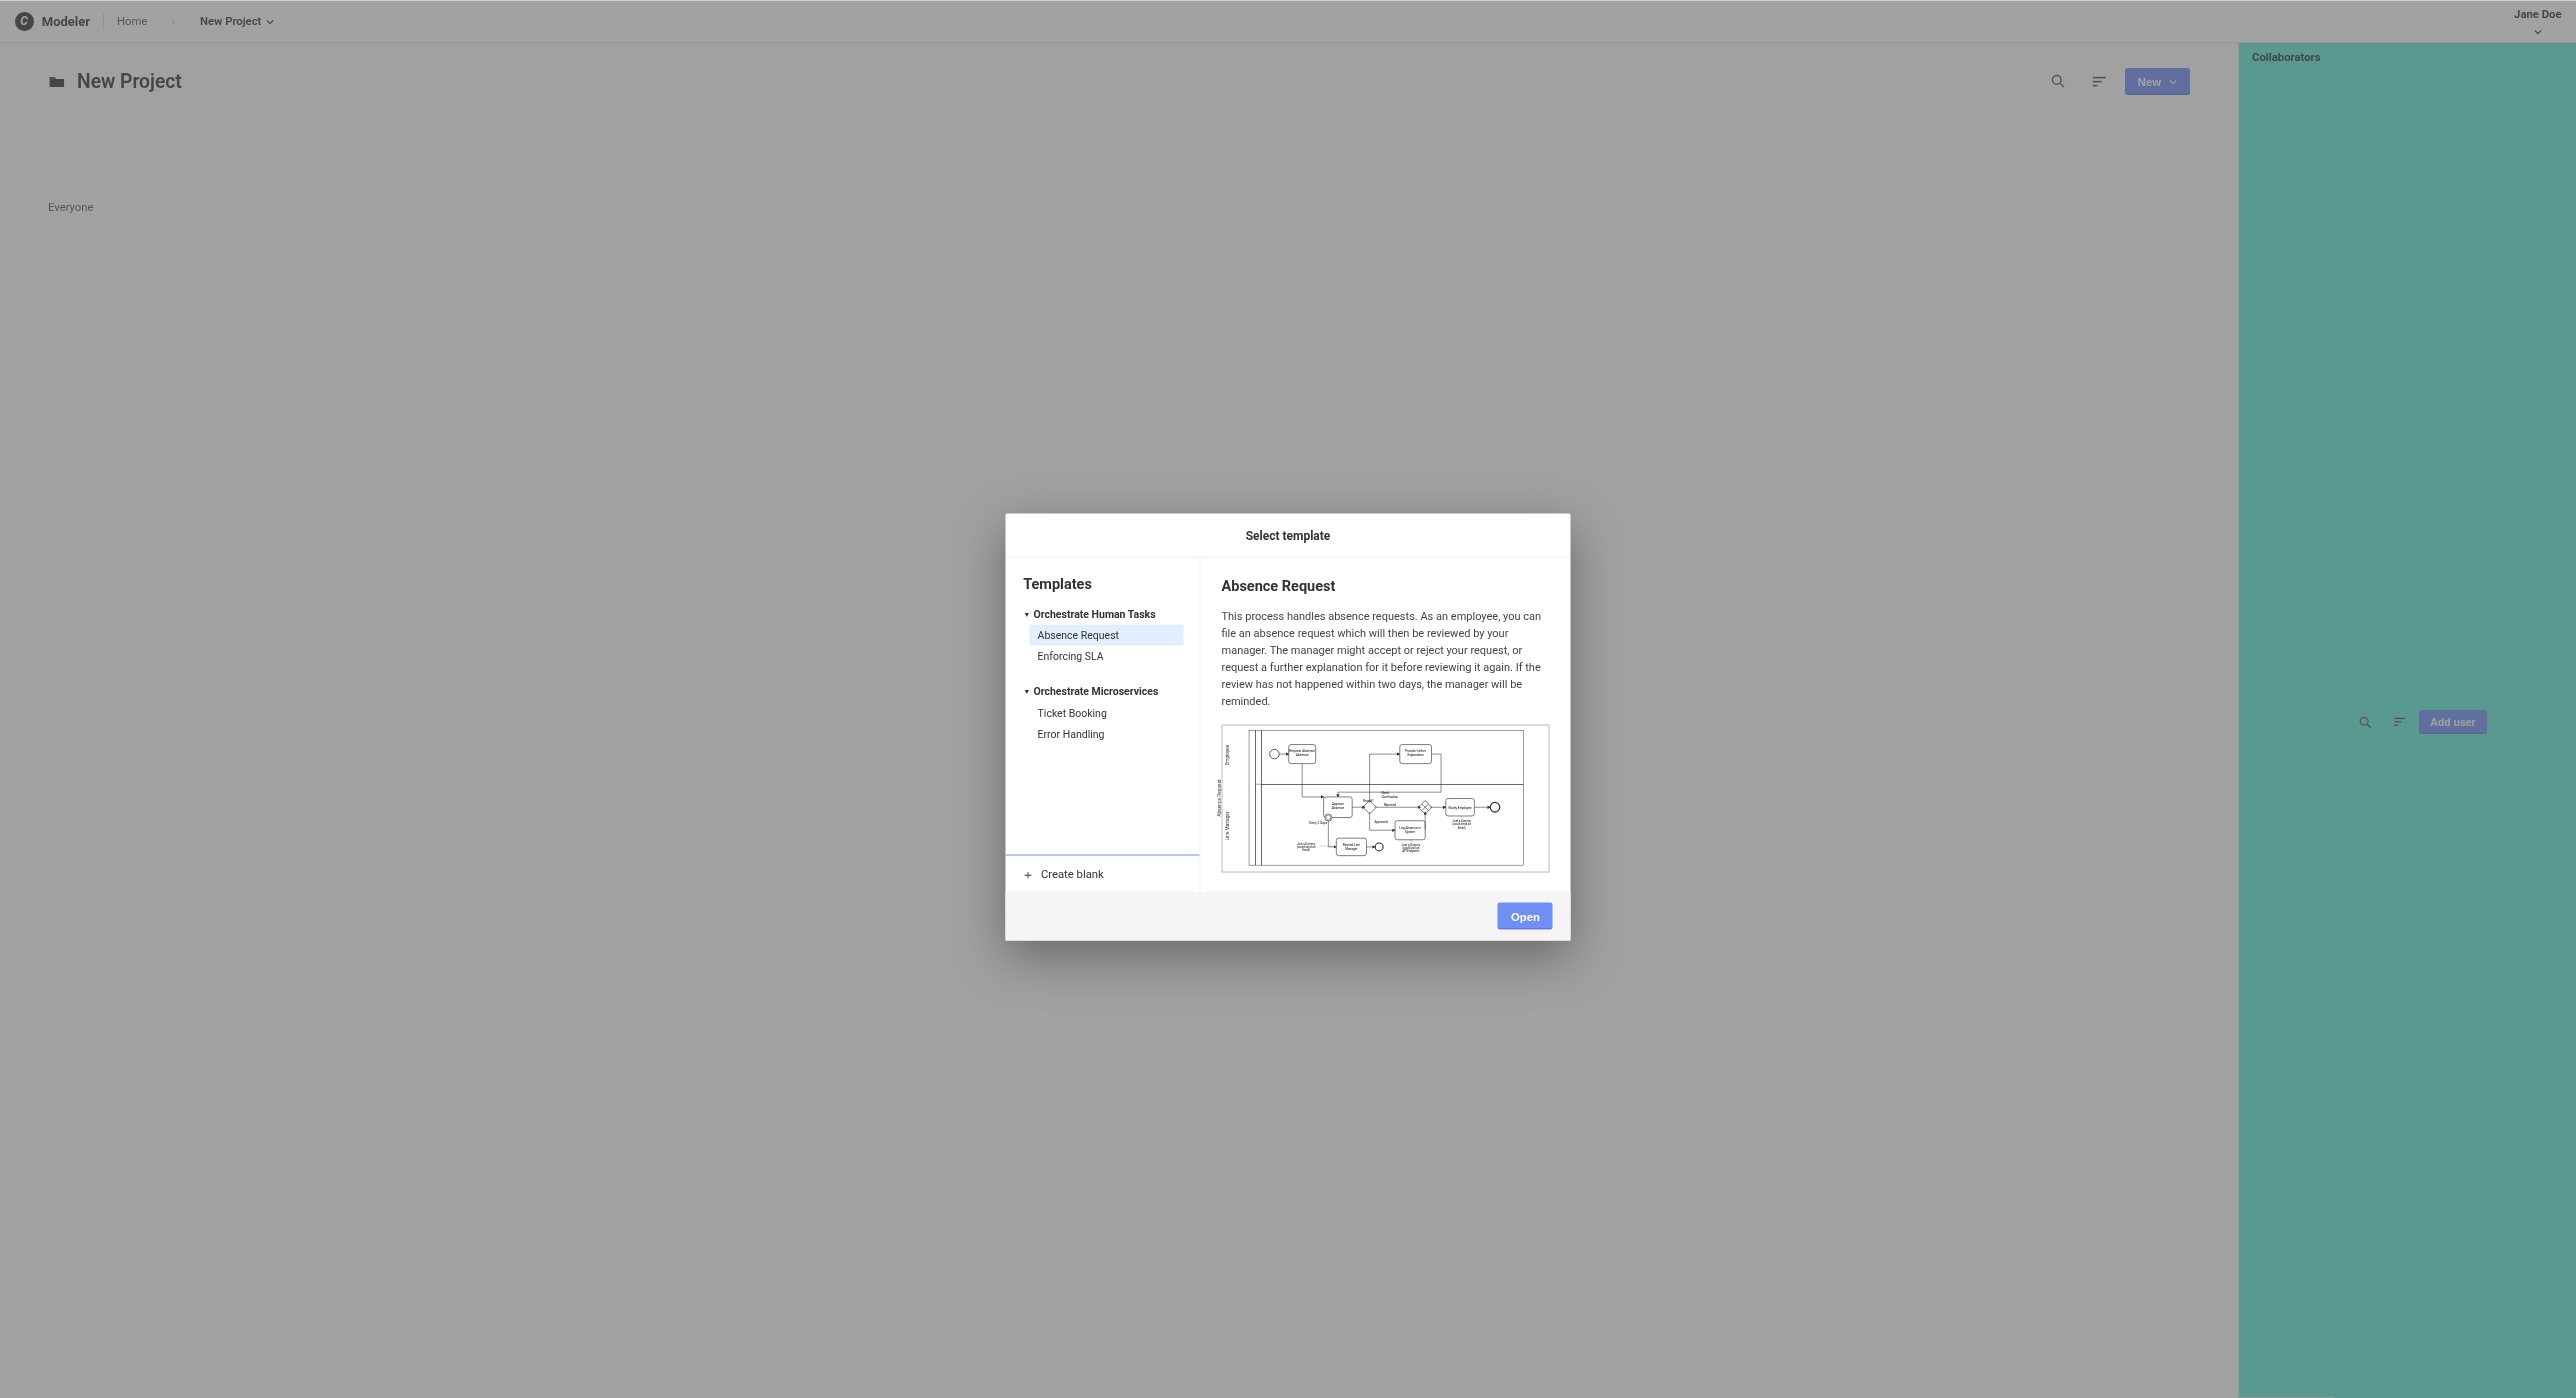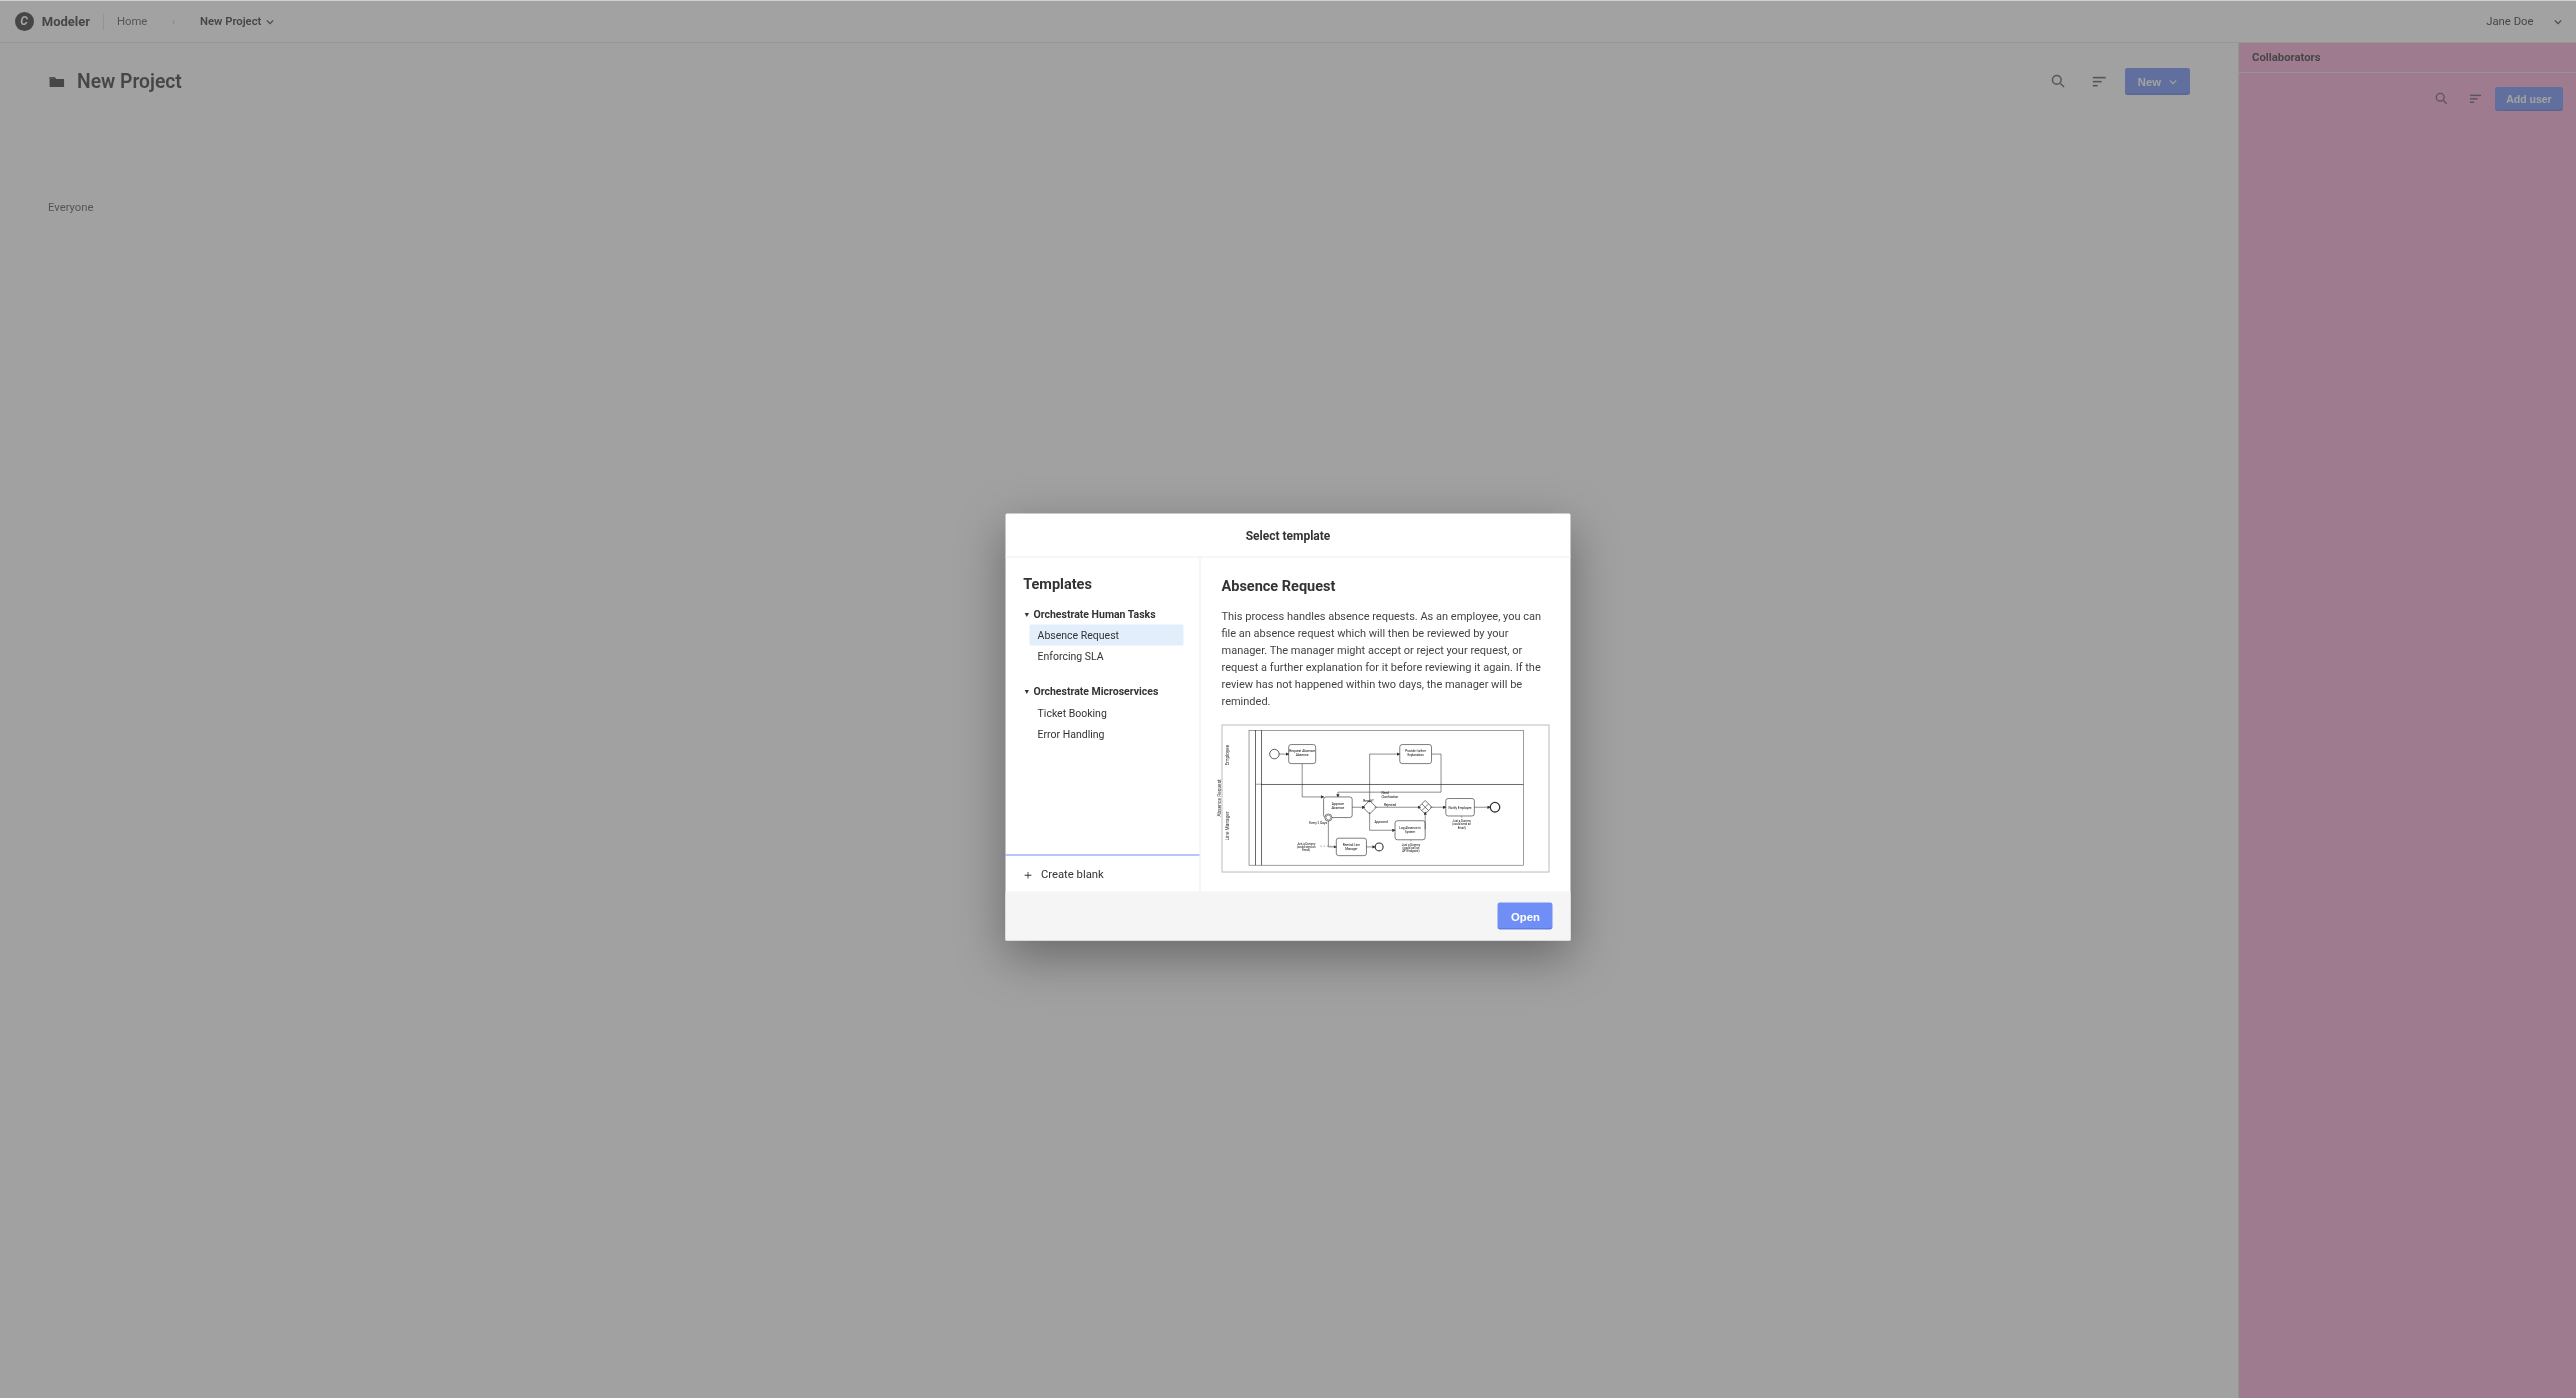--- a/index.html
+++ b/index.html
@@ -33,21 +33,21 @@
     font-style: italic; font-weight: 700; font-size: 12px;
   }
   .brand-name { font-weight: 700; font-size: 13px; color: #333; }
   .vbar { width: 0.8px; height: 17.7px; background: #dfdfdf; margin: 0 13px; }
   .crumbs { display: flex; align-items: center; gap: 25px; font-size: 11.3px; }
   .crumb-link { color: #555; }
   .crumb-sep { color: #aaa; font-size: 8.8px; }
   .crumb-current { display: flex; align-items: center; gap: 4.8px; font-weight: 600; color: #333; }
   .chevdown { width: 8px; height: 8px; }
   .topnav .spacer { flex: 1; }
-  .user-menu { display: flex; align-items: center; gap: 20px; font-weight: 400; color: #333; cursor: pointer; }
+  .user-menu { display: flex; align-items: center; gap: 7px; font-weight: 700; color: #333; cursor: pointer; flex-direction: column; }
 
   
   .main { display: flex; height: calc(100vh - 43px); }
   .content {
     flex: 1; padding: 24px 48px;
     display: flex; flex-direction: column;
   }
   .content-header {
     display: flex; align-items: center; gap: 11.3px;
   }
@@ -65,21 +65,21 @@
     display: inline-flex; align-items: center; gap: 8px;
     box-shadow: inset 0 -1.6px 0 rgba(0,0,0,0.12);
   }
   .btn-primary.small { height: 24px; padding: 0 11.3px; font-size: 10.5px; }
   .empty-msg {
     margin-top: 105px;
     color: #555; font-size: 11.3px;
   }
 
   
-  .rightpanel { width: 338px; border-left: 0.8px solid #e5e5e5; background: #f9a8d4; display: flex; flex-direction: column; }
+  .rightpanel { width: 338px; border-left: 0.8px solid #e5e5e5; background: #5eead4; display: flex; flex-direction: row; }
   .panel-title { font-weight: 700; padding: 8px 13px; border-bottom: 0.8px solid #e5e5e5; font-size: 11.3px; }
   .panel-toolbar { display: flex; align-items: center; gap: 4.8px; padding: 11.3px 13px 8px; }
   .panel-toolbar .spacer { flex: 1; }
   .collab-table { border-top: 0.8px solid #e5e5e5; }
   .collab-head, .collab-row {
     display: grid;
     grid-template-columns: 32px 1fr 121px;
     align-items: center;
     padding: 8px 13px;
     border-bottom: 0.8px solid #eee;

